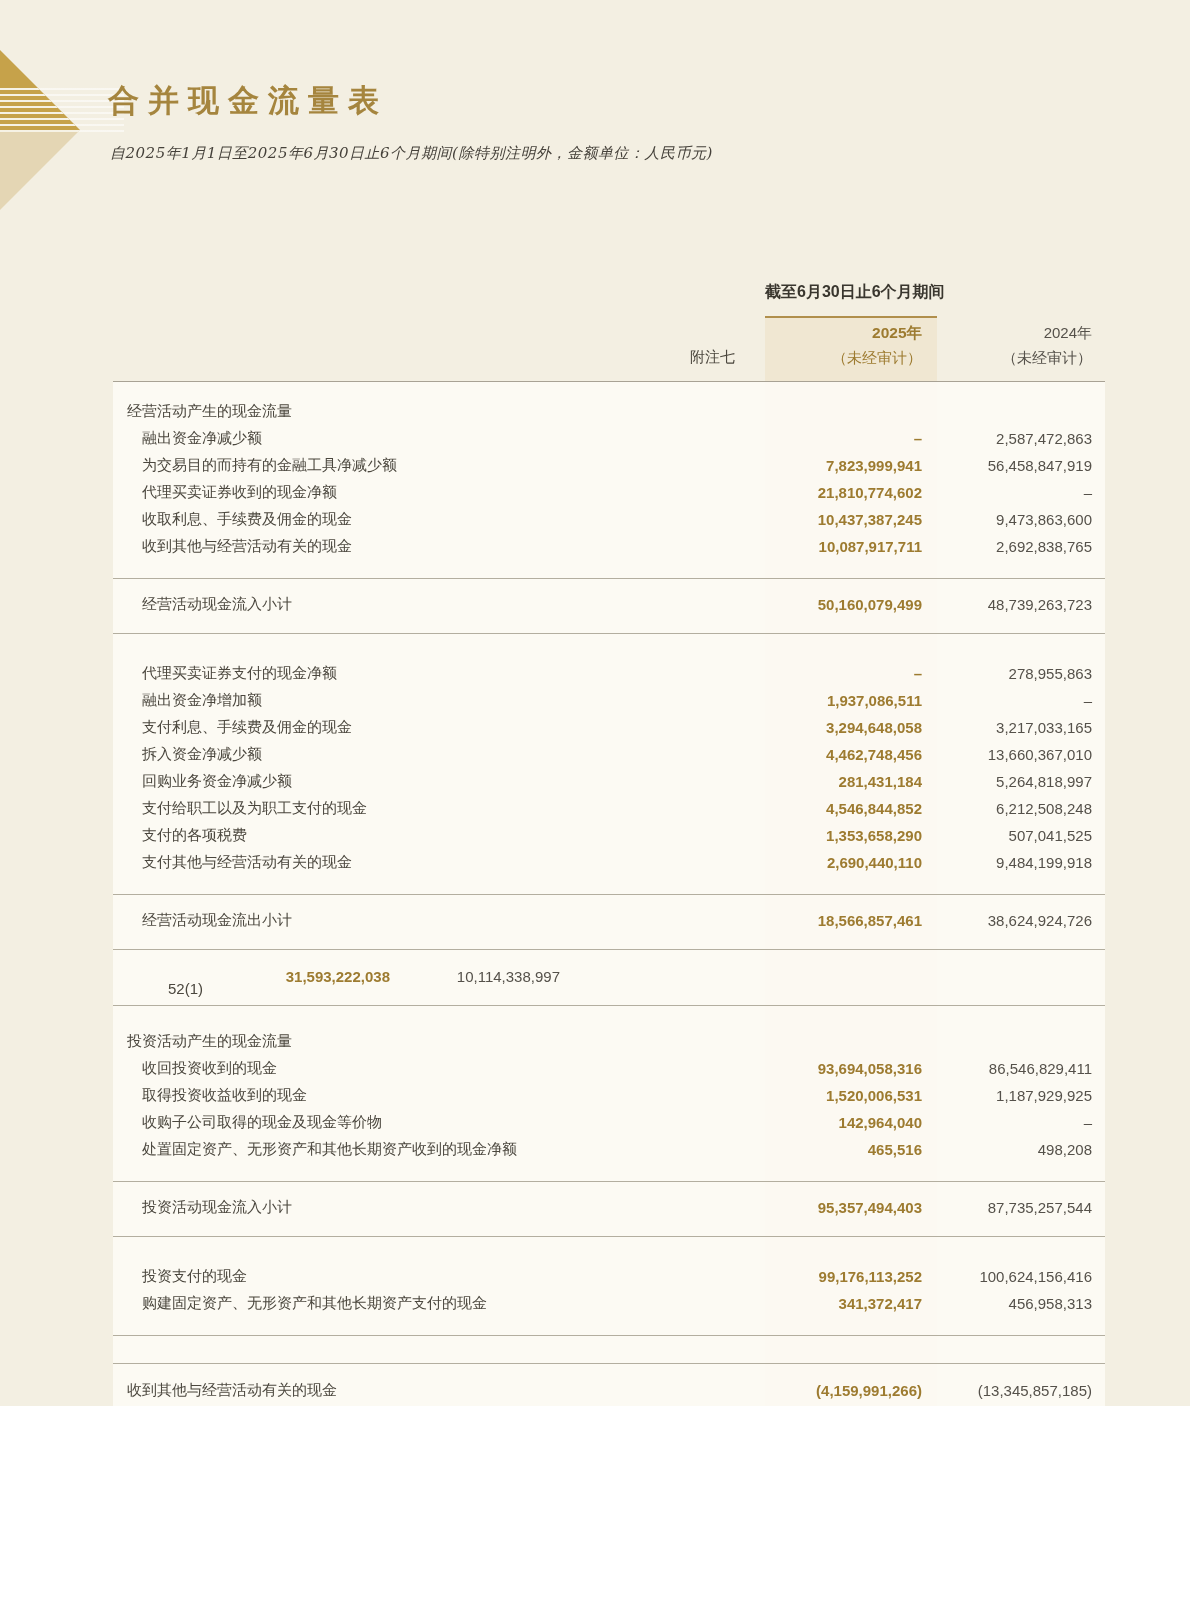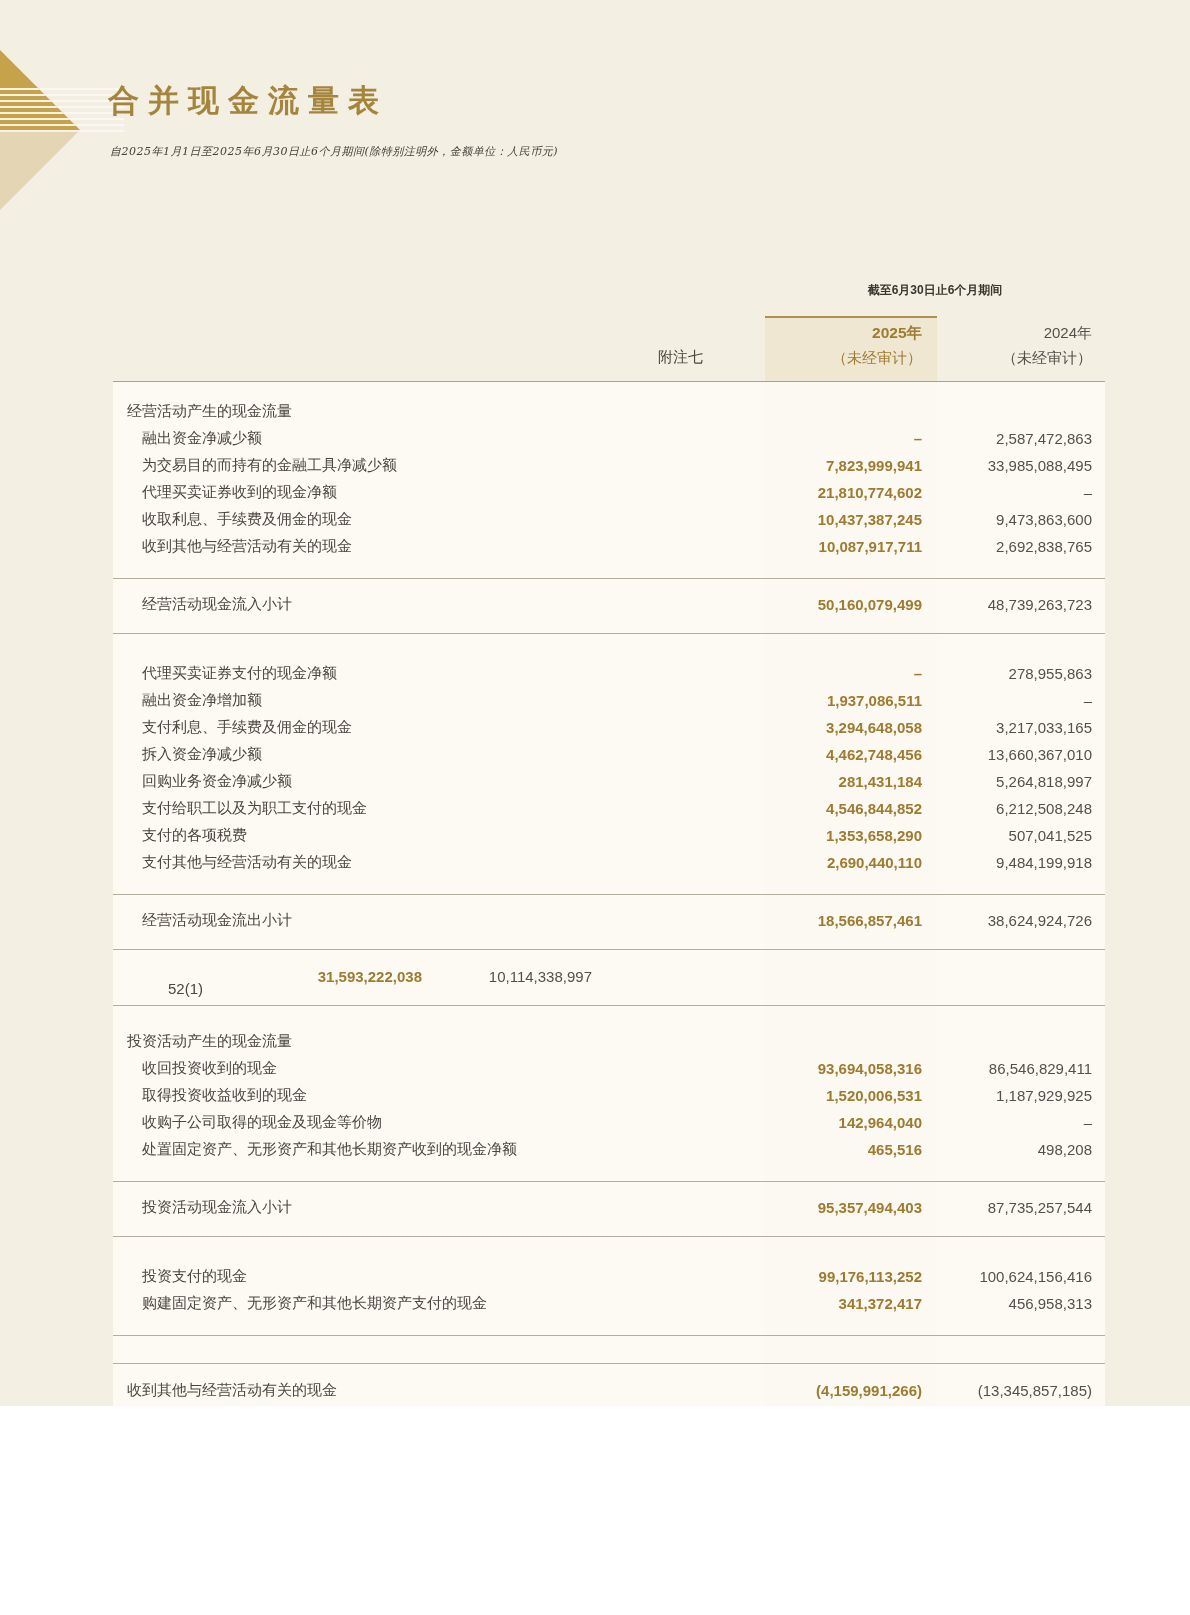--- a/index.html
+++ b/index.html
@@ -29,34 +29,34 @@
   }
   
   .title{
     position:absolute;left:108px;top:80px;
     font-family:"DejaVu Serif",serif;
     font-size:31px;font-weight:600;color:#a5853e;letter-spacing:9px;
   }
   .subtitle{
     position:absolute;left:110px;top:144px;
     font-family:"DejaVu Serif",serif;font-style:italic;
-    font-size:11px;color:#45413a;letter-spacing:.5px;
+    font-size:15px;color:#45413a;letter-spacing:.5px;
   }
   
   .period-header{
     position:absolute;left:765px;top:282px;width:340px;
-    text-align:center;font-weight:bold;font-size:12px;color:#39362e;
+    font-weight:bold;font-size:16px;color:#39362e;
   }
   .col-headers{
     position:absolute;left:113px;top:320px;width:992px;
     display:flex;align-items:flex-start;line-height:25px;font-size:15px;
   }
   .col-headers .lbl{flex:1;}
   .note{width:120px;text-align:right;padding-right:30px;box-sizing:border-box;margin-top:24px;}
-  .v25{width:172px;text-align:right;padding-right:15px;box-sizing:border-box;margin-left:32px;}
+  .v25{width:172px;text-align:right;padding-right:15px;box-sizing:border-box;}
   .v24{width:168px;text-align:right;padding-right:13px;box-sizing:border-box;}
   .hdr-2025{color:#9d7b30;}
   .hdr-2025 .yr{font-weight:bold;font-size:15.5px;}
   .hdr-2024{color:#55514a;}
   
   .highlight-col{
     position:absolute;left:765px;top:316px;width:172px;height:1128px;
     background:#f0e7d2;
     border-top:2px solid #b08f4c;
     border-bottom:3px solid #aa8a44;
@@ -124,21 +124,21 @@
     <div class="row indent">
       <div class="lbl">融出资金净减少额</div>
       <div class="note"></div>
       <div class="v25">–</div>
       <div class="v24">2,587,472,863</div>
     </div>
     <div class="row indent">
       <div class="lbl">为交易目的而持有的金融工具净减少额</div>
       <div class="note"></div>
       <div class="v25">7,823,999,941</div>
-      <div class="v24">33,985,088,495</div>
+      <div class="v24">56,458,847,919</div>
     </div>
     <div class="row indent">
       <div class="lbl">代理买卖证券收到的现金净额</div>
       <div class="note"></div>
       <div class="v25">21,810,774,602</div>
       <div class="v24">–</div>
     </div>
     <div class="row indent">
       <div class="lbl">收取利息、手续费及佣金的现金</div>
       <div class="note"></div>

